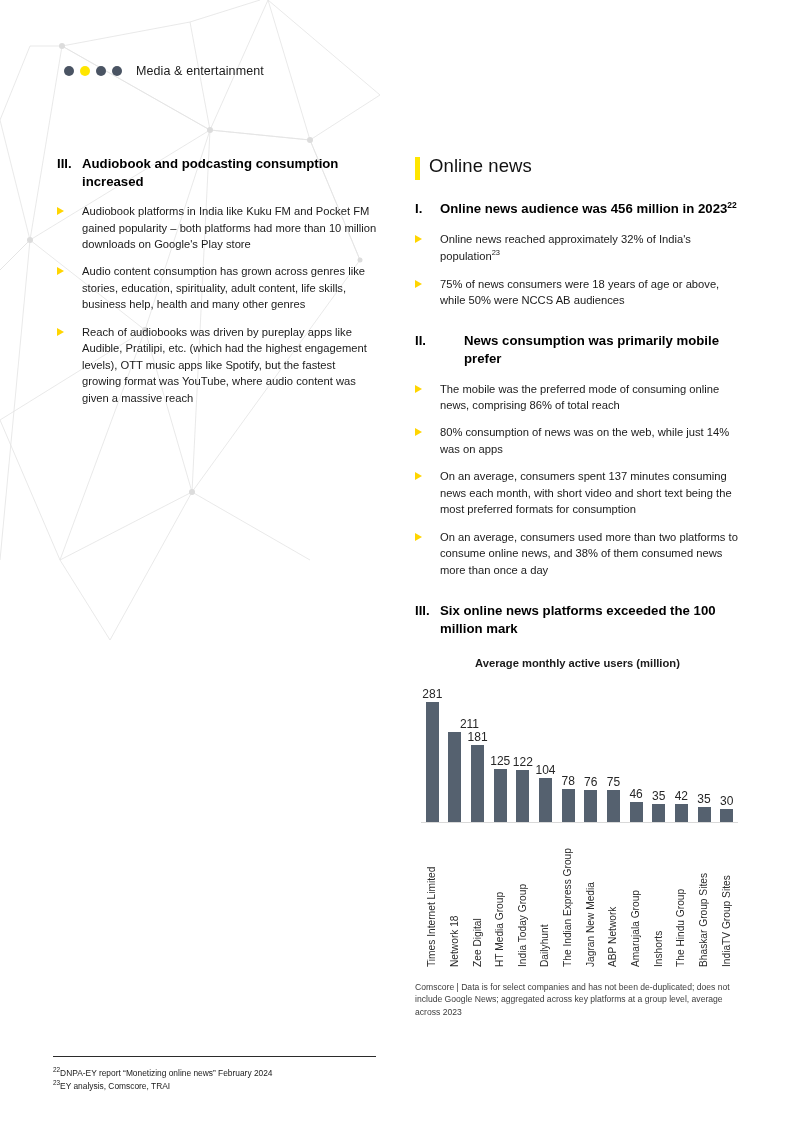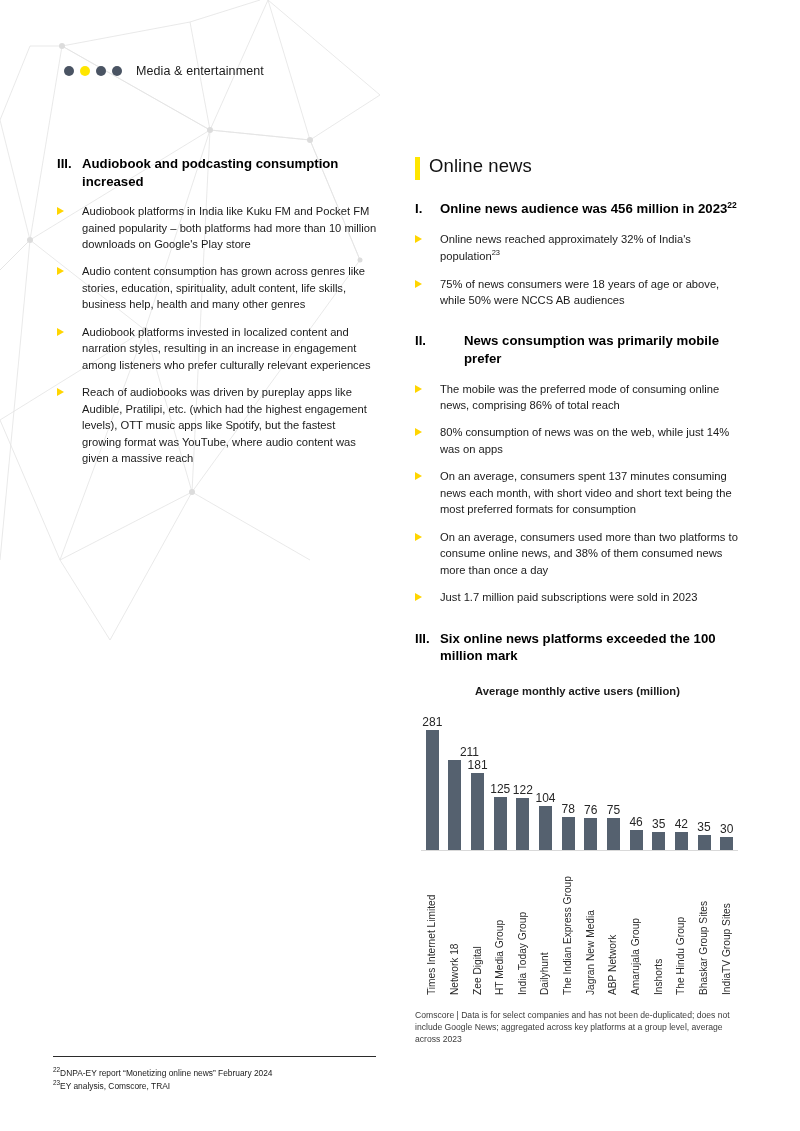--- a/index.html
+++ b/index.html
@@ -221,26 +221,20 @@
     <div class="bullet">
       <div class="tri">
           <span></span>
         </div>
       <div class="txt">Audio content consumption has grown across genres like stories, education, spirituality, adult content, life skills, business help, health and many other genres</div>
     </div>
     <div class="bullet">
       <div class="tri">
           <span></span>
         </div>
-      <div class="txt">Audiobook platforms invested in localized content and narration styles, resulting in an increase in engagement among listeners who prefer culturally relevant experiences</div>
-    </div>
-    <div class="bullet">
-      <div class="tri">
-          <span></span>
-        </div>
       <div class="txt">Reach of audiobooks was driven by pureplay apps like Audible, Pratilipi, etc. (which had the highest engagement levels), OTT music apps like Spotify, but the fastest growing format was YouTube, where audio content was given a massive reach</div>
     </div>
   </div>
 
   <div class="col-right">
 
     <div class="big-title">
       <div class="bar"></div>
       <div class="t">Online news</div>
     </div>
@@ -291,26 +285,20 @@
           <span></span>
         </div>
       <div class="txt">On an average, consumers spent 137 minutes consuming news each month, with short video and short text being the most preferred formats for consumption</div>
     </div>
     <div class="bullet">
       <div class="tri">
           <span></span>
         </div>
       <div class="txt">On an average, consumers used more than two platforms to consume online news, and 38% of them consumed news more than once a day</div>
     </div>
-    <div class="bullet">
-      <div class="tri">
-          <span></span>
-        </div>
-      <div class="txt">Just 1.7 million paid subscriptions were sold in 2023</div>
-    </div>
 
     <div class="sec-head" style="margin-top:24px;">
       <div class="sec-num">III.</div>
       <div class="sec-title">
         <span>Six online news platforms exceeded the 100 million mark</span>
       </div>
     </div>
 
     <div class="chart-wrap">
       <div class="chart-title">Average monthly active users (million)</div>

